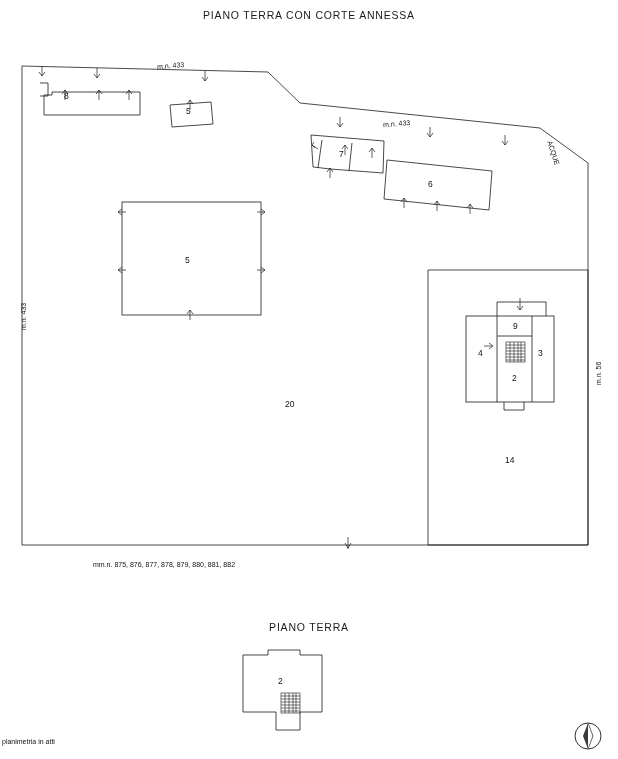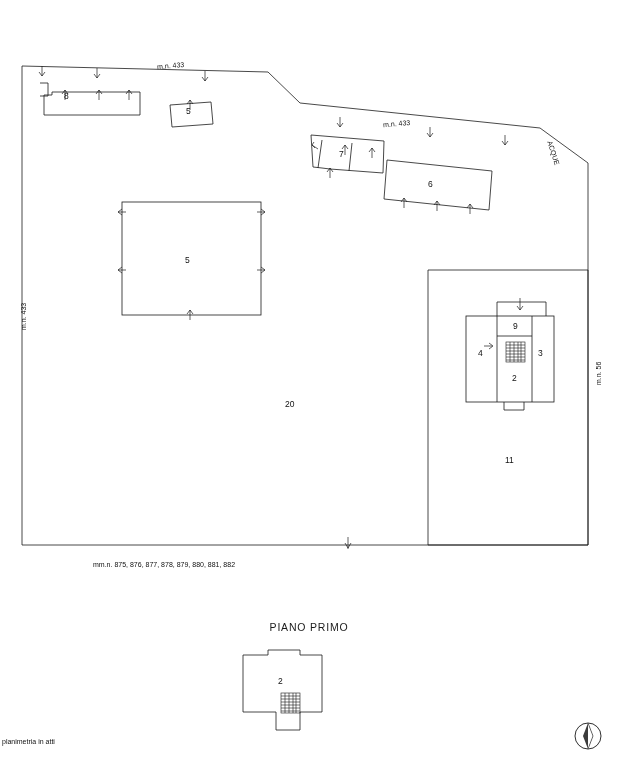--- a/index.html
+++ b/index.html
@@ -49,21 +49,22 @@
     top: 738px;
     font-size: 7px;
     color: #111111;
   }
 </style>
 </head>
 <body>
 
 <div id="sheet">
 
-  <div class="title" id="title-second">PIANO PRIMO</div>
+  <div class="title" id="title-main">PIANO TERRA CON CORTE ANNESSA</div>
+  <div class="title" id="title-second">PIANO TERRA</div>
 
   <svg id="plan" viewBox="0 0 618 759">
     <g fill="none" stroke="#1a1a1a" stroke-width="0.8" stroke-linejoin="miter" stroke-linecap="butt">
 
       <path d="M 22,66 L 268,72 L 300,103 L 540,128 L 588,163 L 588,545 L 22,545 Z"></path>
 
       <path d="M 40,83 L 48,83 L 48,96 L 40,96"></path>
 
       <path d="M 44,95 L 44,115 L 140,115 L 140,92 L 52,92 L 52,95 Z"></path>
 
@@ -147,21 +148,21 @@
   <div class="lbl" style="left:64px; top:91px;">8</div>
   <div class="lbl" style="left:186px; top:106px;">5</div>
   <div class="lbl" style="left:339px; top:149px;">7</div>
   <div class="lbl" style="left:428px; top:179px;">6</div>
   <div class="lbl" style="left:185px; top:255px;">5</div>
   <div class="lbl" style="left:285px; top:399px;">20</div>
   <div class="lbl" style="left:513px; top:321px;">9</div>
   <div class="lbl" style="left:478px; top:348px;">4</div>
   <div class="lbl" style="left:538px; top:348px;">3</div>
   <div class="lbl" style="left:512px; top:373px;">2</div>
-  <div class="lbl" style="left:505px; top:455px;">11</div>
+  <div class="lbl" style="left:505px; top:455px;">14</div>
 
   <div class="lbl" style="left:278px; top:676px;">2</div>
 
   <div class="foot">planimetria in atti</div>
 
   <svg style="position:absolute; left:570px; top:718px; width:36px; height:36px;" viewBox="0 0 36 36">
     <circle cx="18" cy="18" r="13" fill="none" stroke="#1a1a1a" stroke-width="0.9"></circle>
     <path d="M 18,5 L 13,18 L 18,31 L 23,18 Z" fill="#1a1a1a" stroke="none" opacity="0.85"></path>
     <path d="M 18,5 L 23,18 L 18,31" fill="#ffffff" stroke="#1a1a1a" stroke-width="0.6"></path>
   </svg>

